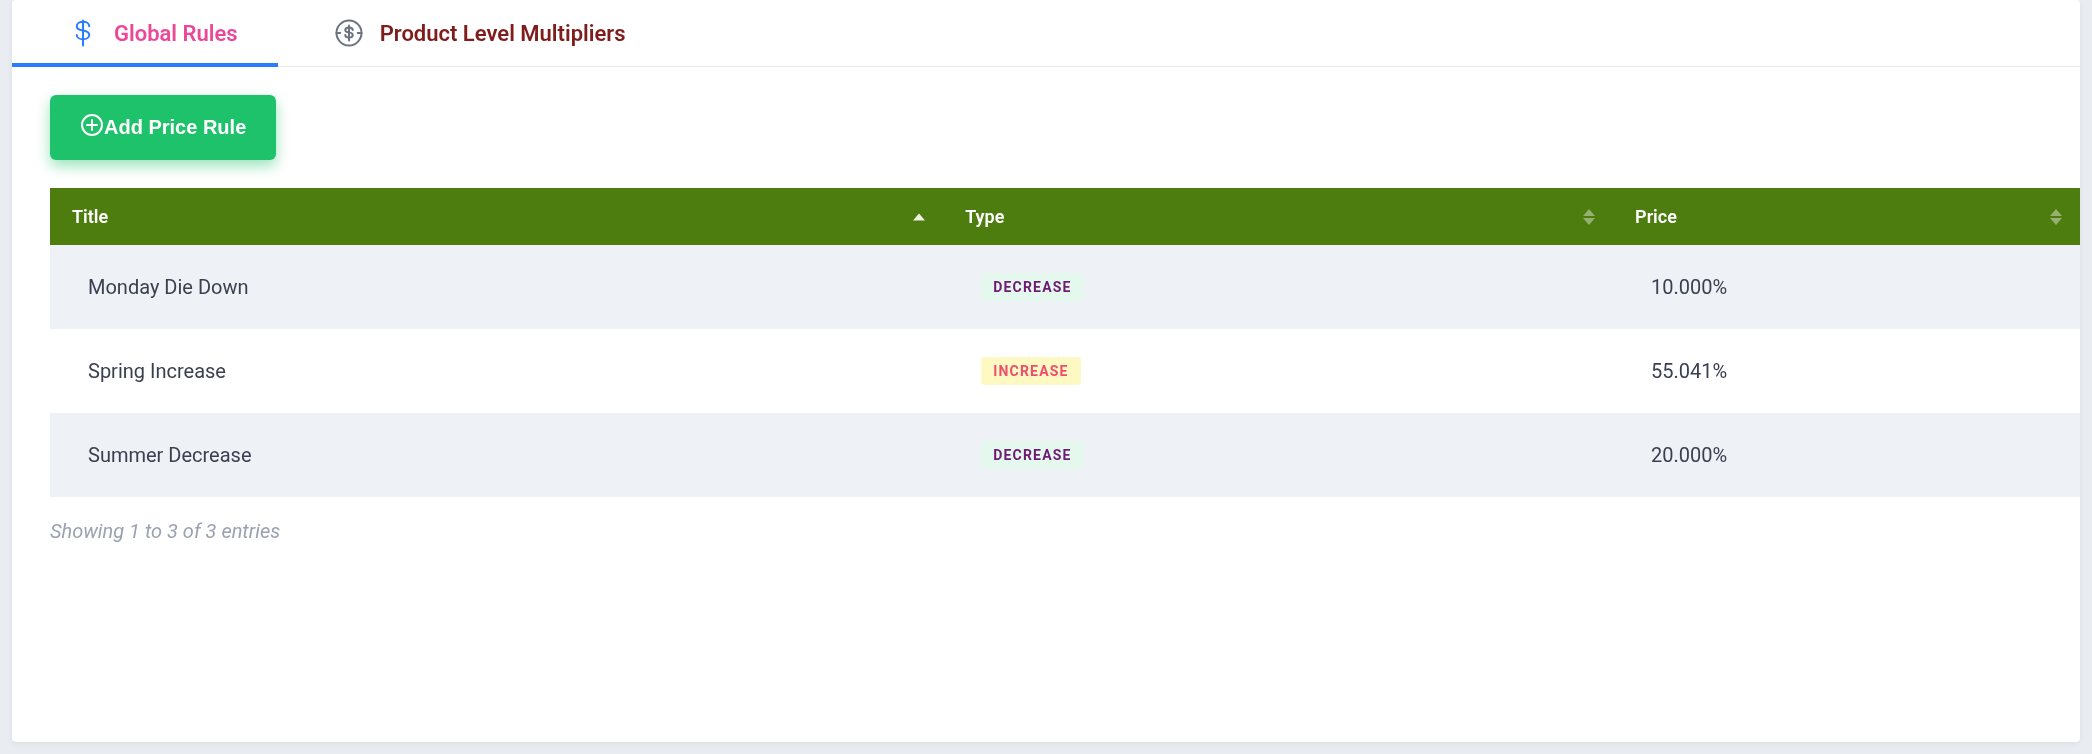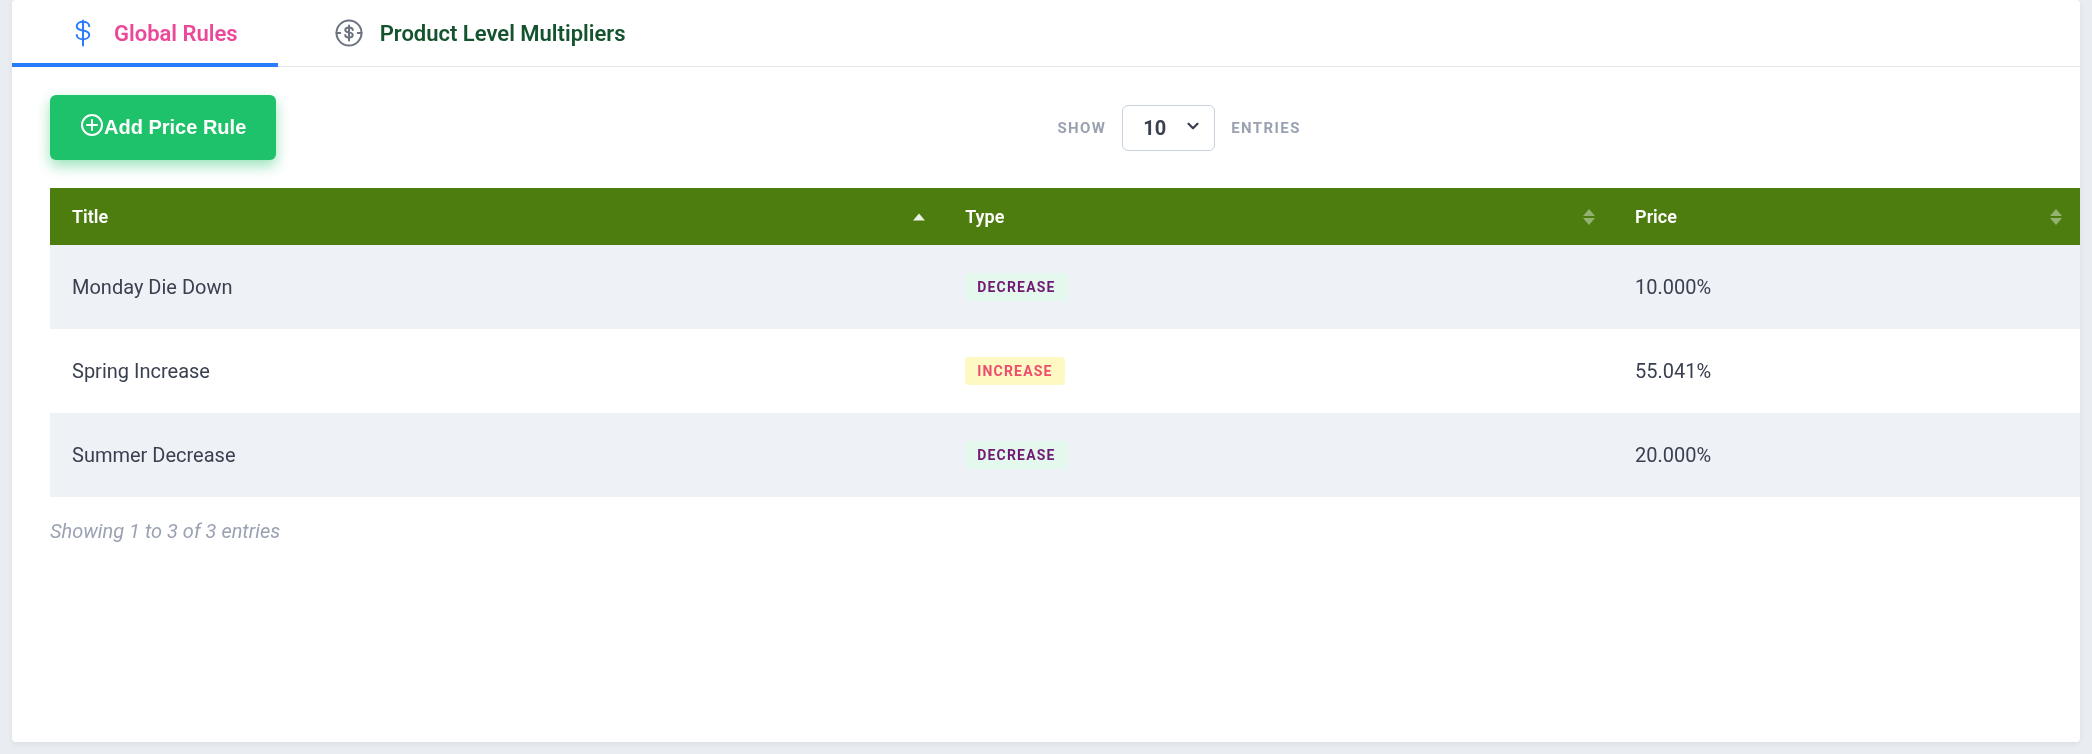--- a/index.html
+++ b/index.html
@@ -22,21 +22,21 @@
   .tabs {
     display: flex;
     border-bottom: 1px solid #e4e8ee;
   }
   .tab {
     display: flex;
     align-items: center;
     gap: 16px;
     padding: 18px 40px 18px 56px;
     cursor: pointer;
-    color: #14532d;
+    color: #7f1d1d;
     font-size: 22px;
     font-weight: 600;
     position: relative;
   }
   .tab.active {
     color: #ec4899;
   }
   .tab.active::after {
     content: "";
     position: absolute;
@@ -130,21 +130,21 @@
   .tri-up, .tri-down {
     width: 0; height: 0;
     border-left: 6px solid transparent;
     border-right: 6px solid transparent;
   }
   .tri-up { border-bottom: 7px solid #ffffff; }
   .tri-down { border-top: 7px solid #ffffff; }
   .tri-dim { opacity: .45; }
 
   table.data td {
-    padding: 28px 22px;
+    padding: 28px 38px;
     font-size: 20px;
     color: #3a4050;
   }
   table.data tbody tr:nth-child(odd) td { background: #eef2f6; }
   table.data tbody tr:nth-child(even) td { background: #ffffff; }
 
   .badge {
     display: inline-block;
     font-size: 14px;
     font-weight: 700;
@@ -200,32 +200,20 @@
       <span class="icon">
         <svg width="24" height="24" viewBox="0 0 24 24" fill="none" stroke-width="2" stroke-linecap="round" stroke-linejoin="round">
           <circle cx="12" cy="12" r="10"></circle>
           <line x1="12" y1="7" x2="12" y2="17"></line>
           <line x1="7" y1="12" x2="17" y2="12"></line>
         </svg>
       </span>
       <span>Add Price Rule</span>
     </button>
 
-    <div class="length-wrap">
-      <span class="length-label">SHOW</span>
-      <div class="select-wrap">
-        <span>10</span>
-        <span class="chev">
-          <svg width="18" height="18" viewBox="0 0 24 24" fill="none" stroke-width="3" stroke-linecap="round" stroke-linejoin="round">
-            <polyline points="6 9 12 15 18 9"></polyline>
-          </svg>
-        </span>
-      </div>
-      <span class="length-label">ENTRIES</span>
-    </div>
   </div>
 
   <table class="data">
     <colgroup>
       <col class="col-title">
         <col class="col-type">
         <col class="col-rate">
     </colgroup>
     <thead>
       <tr>

